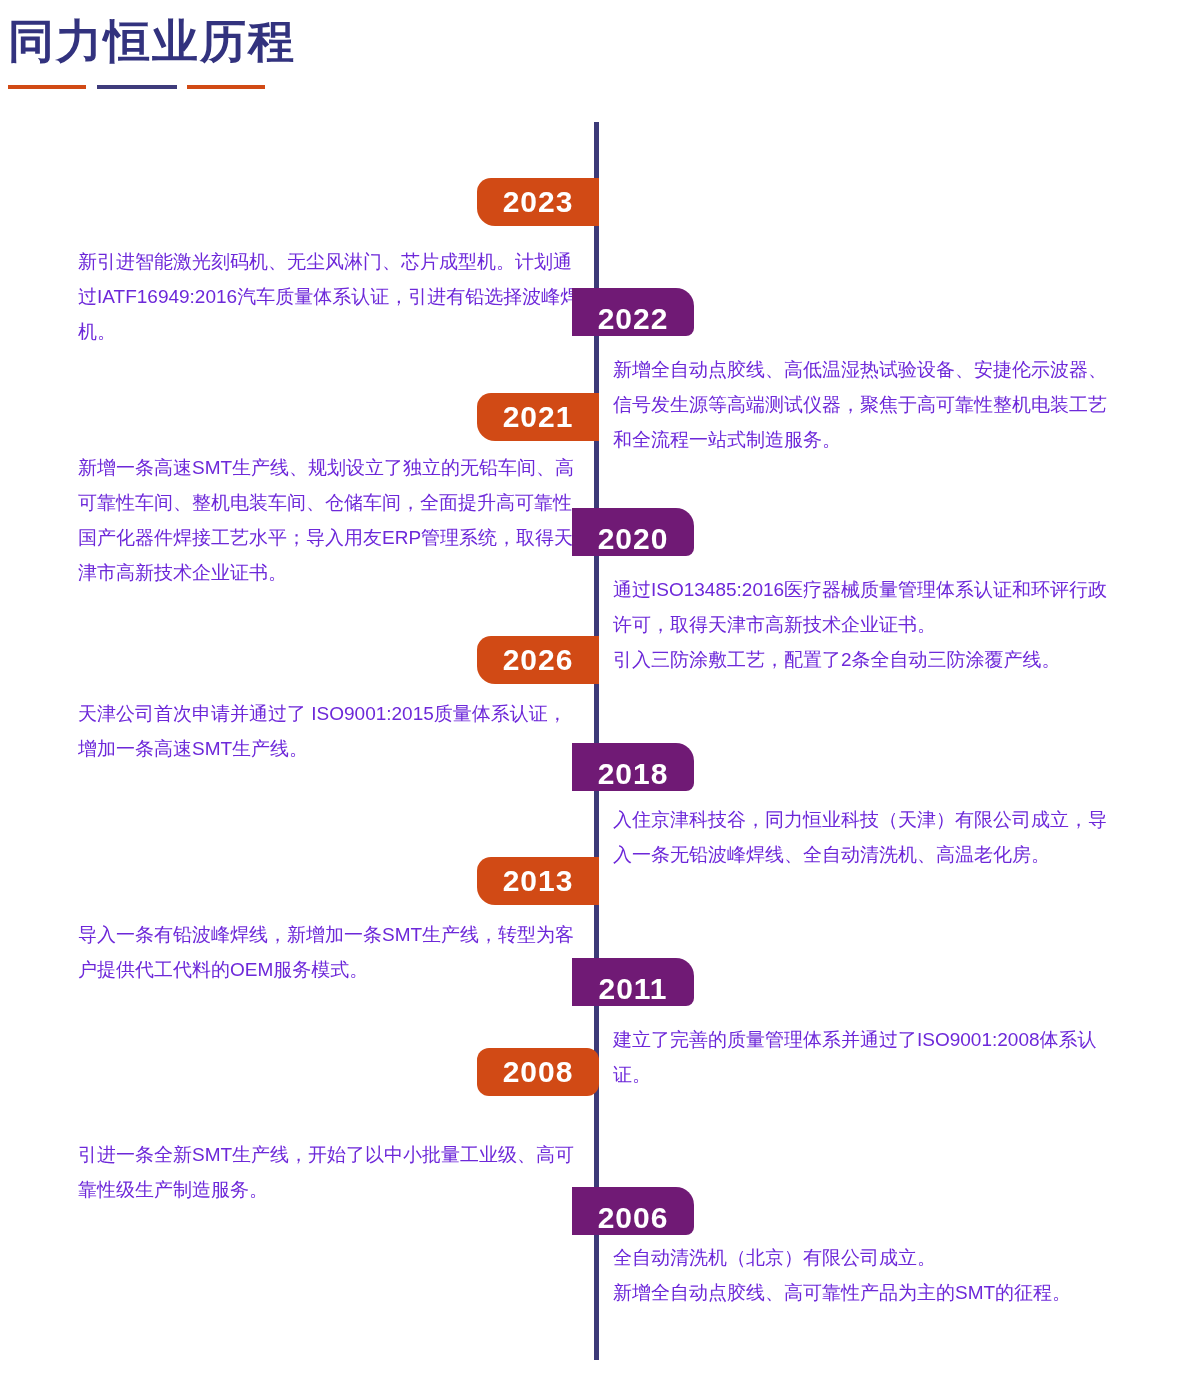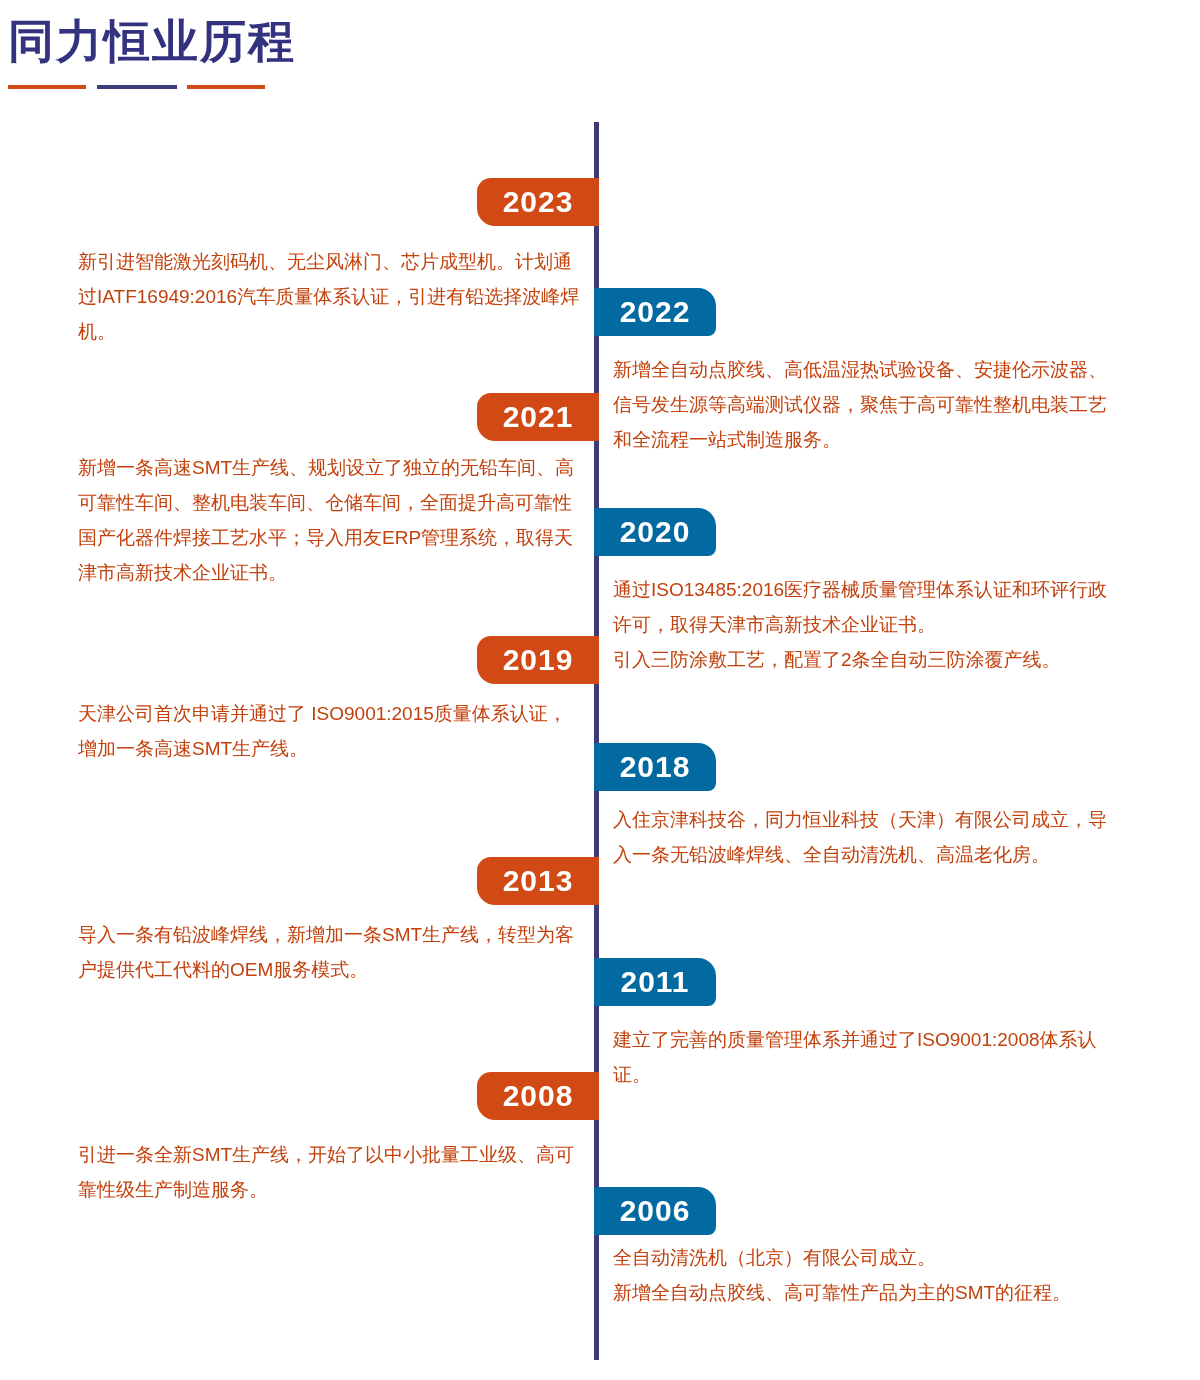--- a/index.html
+++ b/index.html
@@ -22,25 +22,25 @@
     position:absolute; left:594px; top:122px;
     width:5px; height:1238px; background:#3c3a78; z-index:1;
   }
 
   .year-badge {
     position:absolute; height:48px; width:122px; z-index:2;
     display:flex; align-items:center; justify-content:center;
     color:#ffffff; font-weight:bold; font-size:30px; letter-spacing:1px;
   }
   .year-badge.left  { left:477px; background:#d14a15; border-radius:14px 0 0 18px;justify-content:center; }
-  .year-badge.right { left:594px; background:#0369a1; border-radius:0 18px 8px 0; }
+  .year-badge.right { left:572px; background:#701a75; border-radius:0 18px 8px 0;align-items:flex-end; }
 
   .entry-text {
     position:absolute; width:505px;
-    font-size:19px; line-height:35px; color:#c2410c;
+    font-size:19px; line-height:35px; color:#6d28d9;
     text-align:left; z-index:2;
   }
   .entry-text.left  { left:78px; }
   .entry-text.right { left:613px; }
 </style>
 </head>
 <body>
 
 <div class="canvas">
   <div class="page-title">同力恒业历程</div>
@@ -70,21 +70,21 @@
         <div>新增一条高速SMT生产线、规划设立了独立的无铅车间、高可靠性车间、整机电装车间、仓储车间，全面提升高可靠性国产化器件焊接工艺水平；导入用友ERP管理系统，取得天津市高新技术企业证书。</div>
       </div>
       <div class="year-badge right" style="top: 508px;">
         <span>2020</span>
       </div>
       <div class="entry-text right" style="top: 572px;">
         <div>通过ISO13485:2016医疗器械质量管理体系认证和环评行政许可，取得天津市高新技术企业证书。</div>
         <div>引入三防涂敷工艺，配置了2条全自动三防涂覆产线。</div>
       </div>
       <div class="year-badge left" style="top: 636px;">
-        <span>2019</span>
+        <span>2026</span>
       </div>
       <div class="entry-text left" style="top: 696px;">
         <div>天津公司首次申请并通过了 ISO9001:2015质量体系认证，增加一条高速SMT生产线。</div>
       </div>
       <div class="year-badge right" style="top: 743px;">
         <span>2018</span>
       </div>
       <div class="entry-text right" style="top: 802px;">
         <div>入住京津科技谷，同力恒业科技（天津）有限公司成立，导入一条无铅波峰焊线、全自动清洗机、高温老化房。</div>
       </div>
@@ -93,21 +93,21 @@
       </div>
       <div class="entry-text left" style="top: 917px;">
         <div>导入一条有铅波峰焊线，新增加一条SMT生产线，转型为客户提供代工代料的OEM服务模式。</div>
       </div>
       <div class="year-badge right" style="top: 958px;">
         <span>2011</span>
       </div>
       <div class="entry-text right" style="top: 1022px;">
         <div>建立了完善的质量管理体系并通过了ISO9001:2008体系认证。</div>
       </div>
-      <div class="year-badge left" style="top: 1072px;">
+      <div class="year-badge left" style="top: 1048px; border-radius: 12px;">
         <span>2008</span>
       </div>
       <div class="entry-text left" style="top: 1137px;">
         <div>引进一条全新SMT生产线，开始了以中小批量工业级、高可靠性级生产制造服务。</div>
       </div>
       <div class="year-badge right" style="top: 1187px;">
         <span>2006</span>
       </div>
       <div class="entry-text right" style="top: 1240px;">
         <div>全自动清洗机（北京）有限公司成立。</div>

